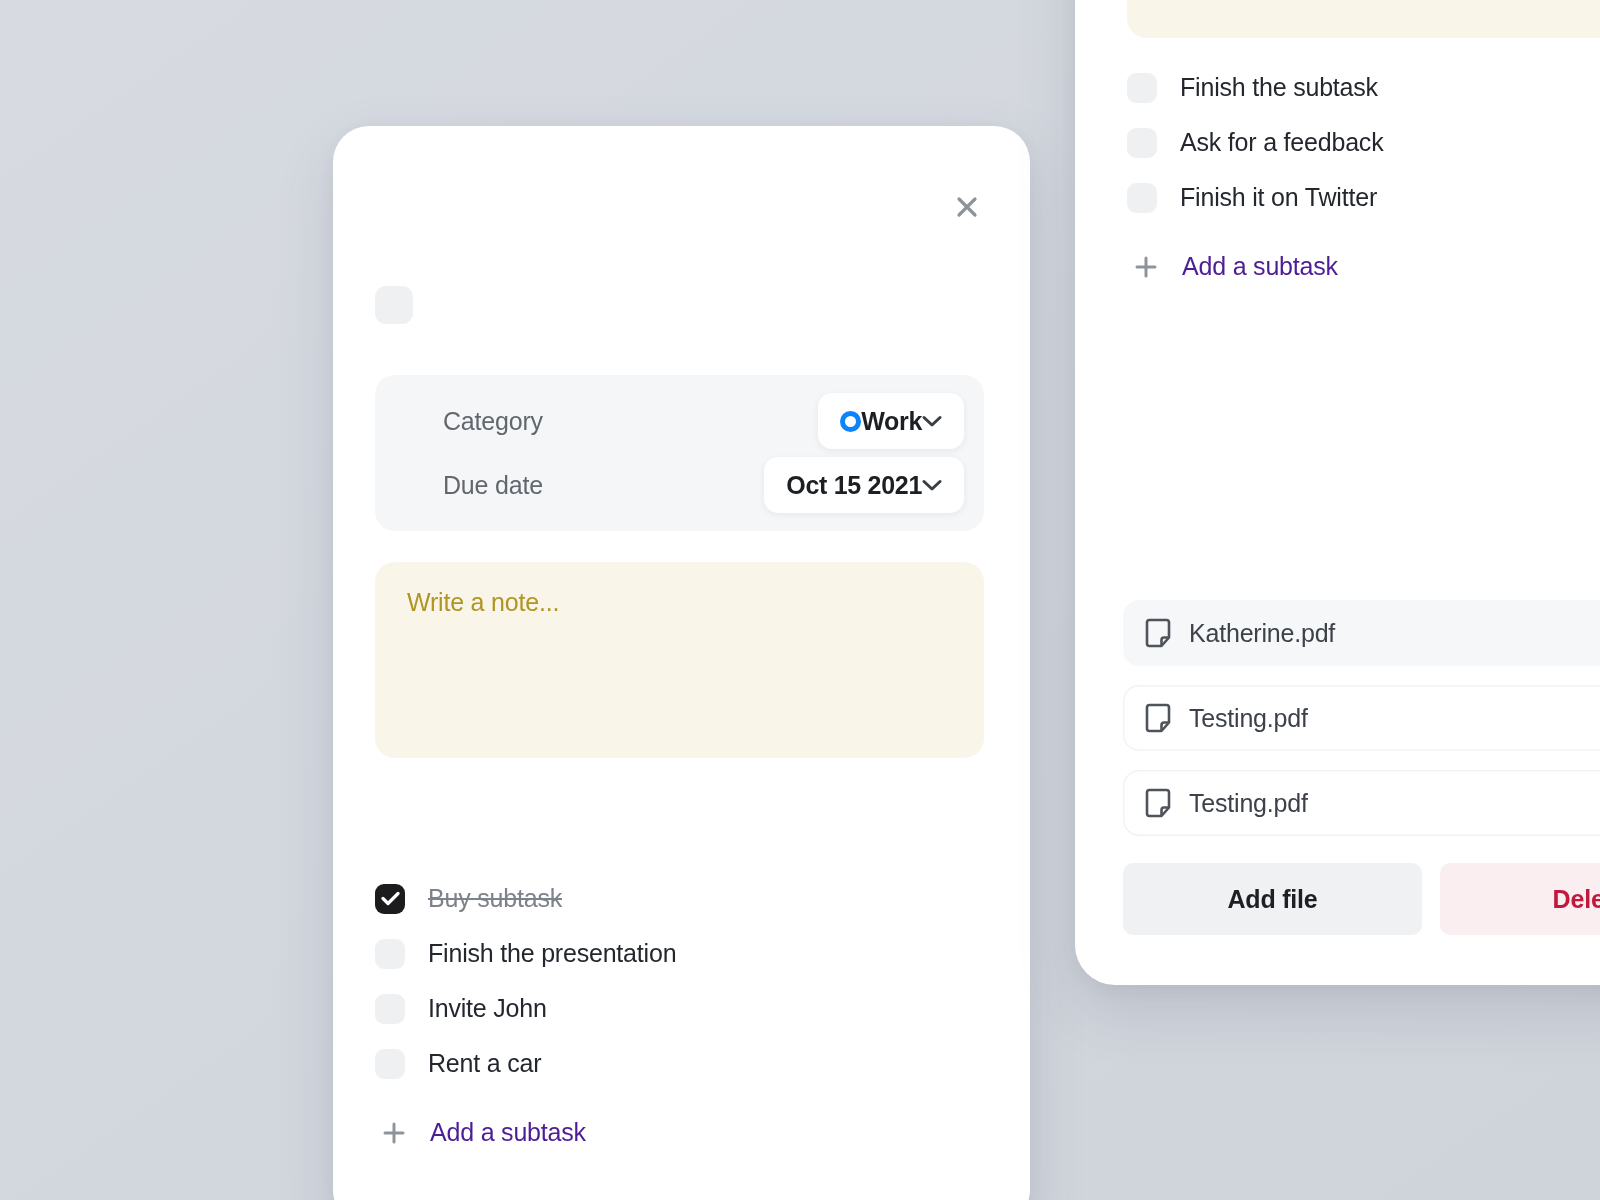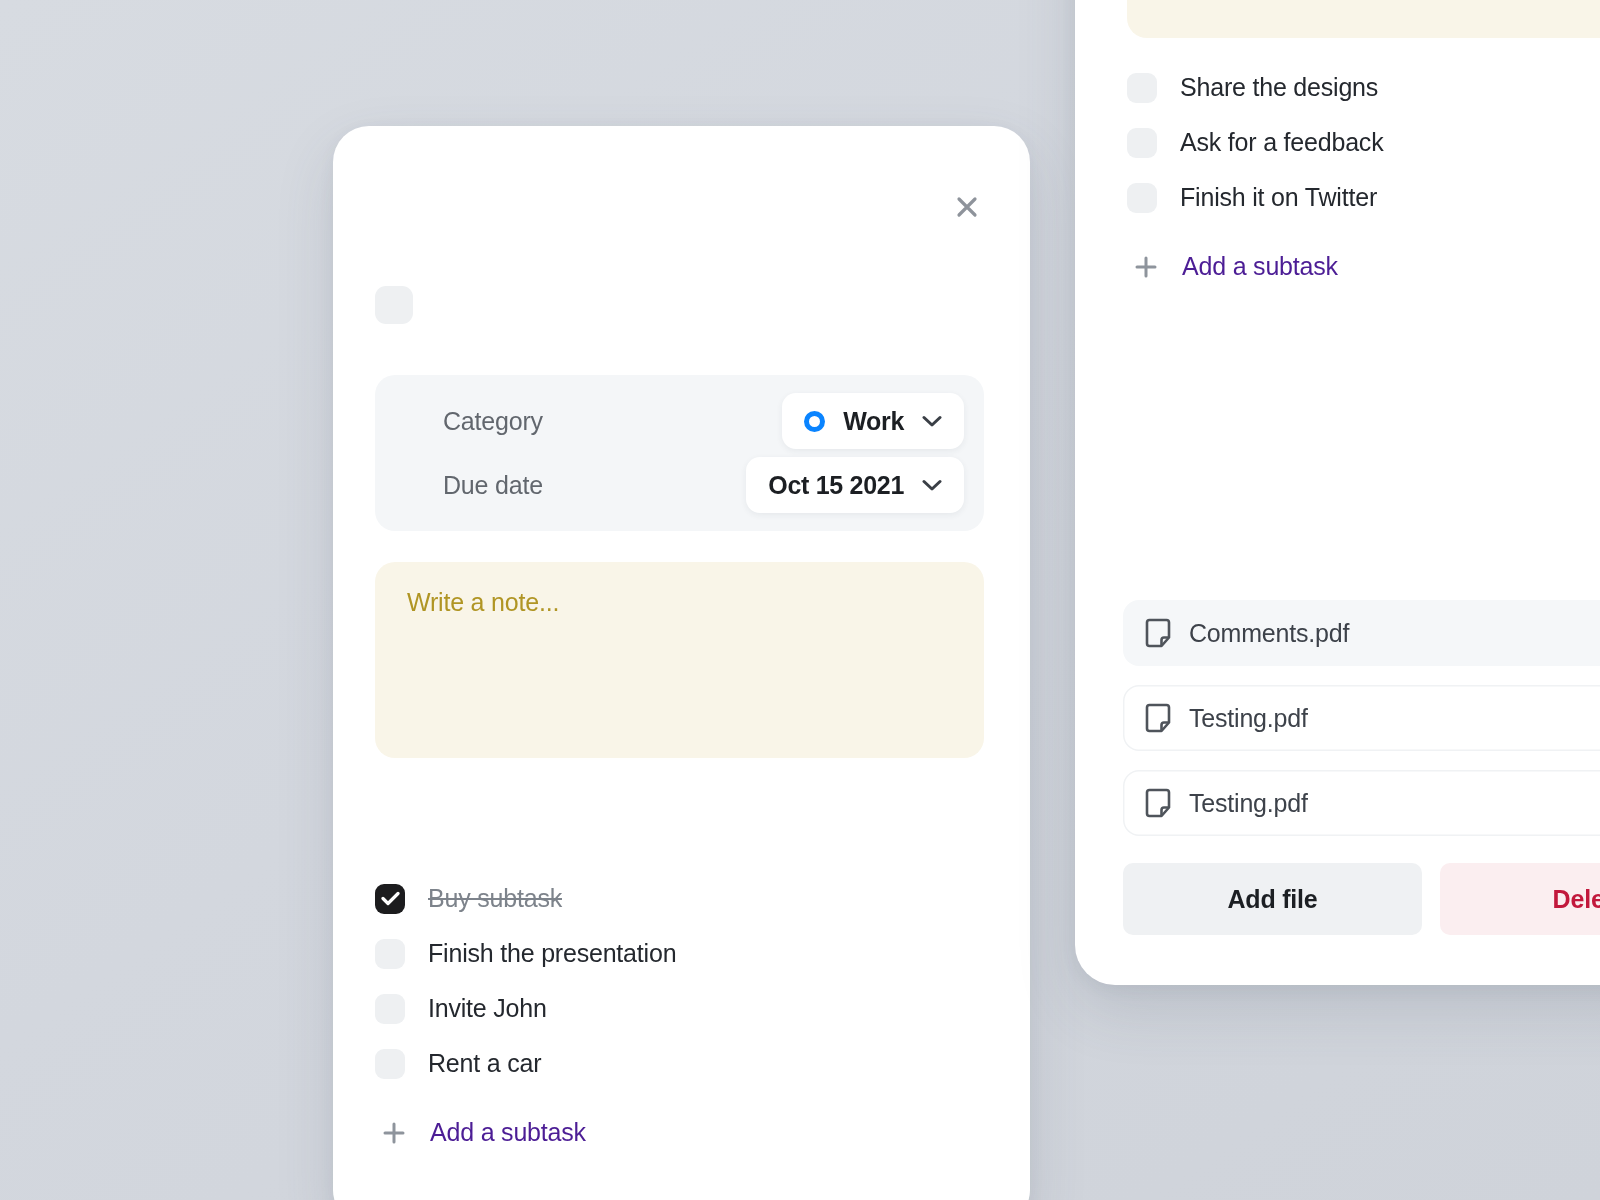--- a/index.html
+++ b/index.html
@@ -108,21 +108,20 @@
     font-weight: 400;
     letter-spacing: -0.2px;
   }
 
   .meta-pill {
     background: #ffffff;
     border-radius: 14px;
     height: 56px;
     display: flex;
     align-items: center;
-    gap: 18px;
     padding: 0 22px;
     box-shadow: 0 2px 6px rgba(40, 50, 70, 0.07);
     cursor: pointer;
   }
 
   .cat-ring {
     width: 21px;
     height: 21px;
     border-radius: 50%;
     border: 5px solid #0a84ff;
@@ -393,21 +392,21 @@
 </div>
 
 <div class="right-card">
 
   <div class="rc-note"></div>
 
   <div class="rc-subtasks">
 
   <div class="subtask-row">
         <div class="checkbox small"></div>
-        <span class="subtask-text">Share the designs</span>
+        <span class="subtask-text">Finish the subtask</span>
       </div>
       <div class="subtask-row">
         <div class="checkbox small"></div>
         <span class="subtask-text">Ask for a feedback</span>
       </div>
       <div class="subtask-row">
         <div class="checkbox small"></div>
         <span class="subtask-text">Finish it on Twitter</span>
       </div>
       <div class="add-row">
@@ -422,21 +421,21 @@
 
   <div class="rc-files">
 
   <div class="file-row selected">
         <span class="file-icon">
           <svg width="26" height="30" viewBox="0 0 26 30" fill="none" xmlns="http://www.w3.org/2000/svg" aria-hidden="true">
             <path d="M4.5 2 H21.5 A2.5 2.5 0 0 1 24 4.5 V19.5 L16.5 28 H4.5 A2.5 2.5 0 0 1 2 25.5 V4.5 A2.5 2.5 0 0 1 4.5 2 Z" stroke="currentColor" stroke-width="2.6" stroke-linejoin="round"></path>
             <path d="M24 19.5 H19 A2.5 2.5 0 0 0 16.5 22 V28" stroke="currentColor" stroke-width="2.6" stroke-linejoin="round"></path>
           </svg>
         </span>
-        <span class="file-name">Comments.pdf</span>
+        <span class="file-name">Katherine.pdf</span>
       </div>
       <div class="file-row">
         <span class="file-icon">
           <svg width="26" height="30" viewBox="0 0 26 30" fill="none" xmlns="http://www.w3.org/2000/svg" aria-hidden="true">
             <path d="M4.5 2 H21.5 A2.5 2.5 0 0 1 24 4.5 V19.5 L16.5 28 H4.5 A2.5 2.5 0 0 1 2 25.5 V4.5 A2.5 2.5 0 0 1 4.5 2 Z" stroke="currentColor" stroke-width="2.6" stroke-linejoin="round"></path>
             <path d="M24 19.5 H19 A2.5 2.5 0 0 0 16.5 22 V28" stroke="currentColor" stroke-width="2.6" stroke-linejoin="round"></path>
           </svg>
         </span>
         <span class="file-name">Testing.pdf</span>
       </div>

